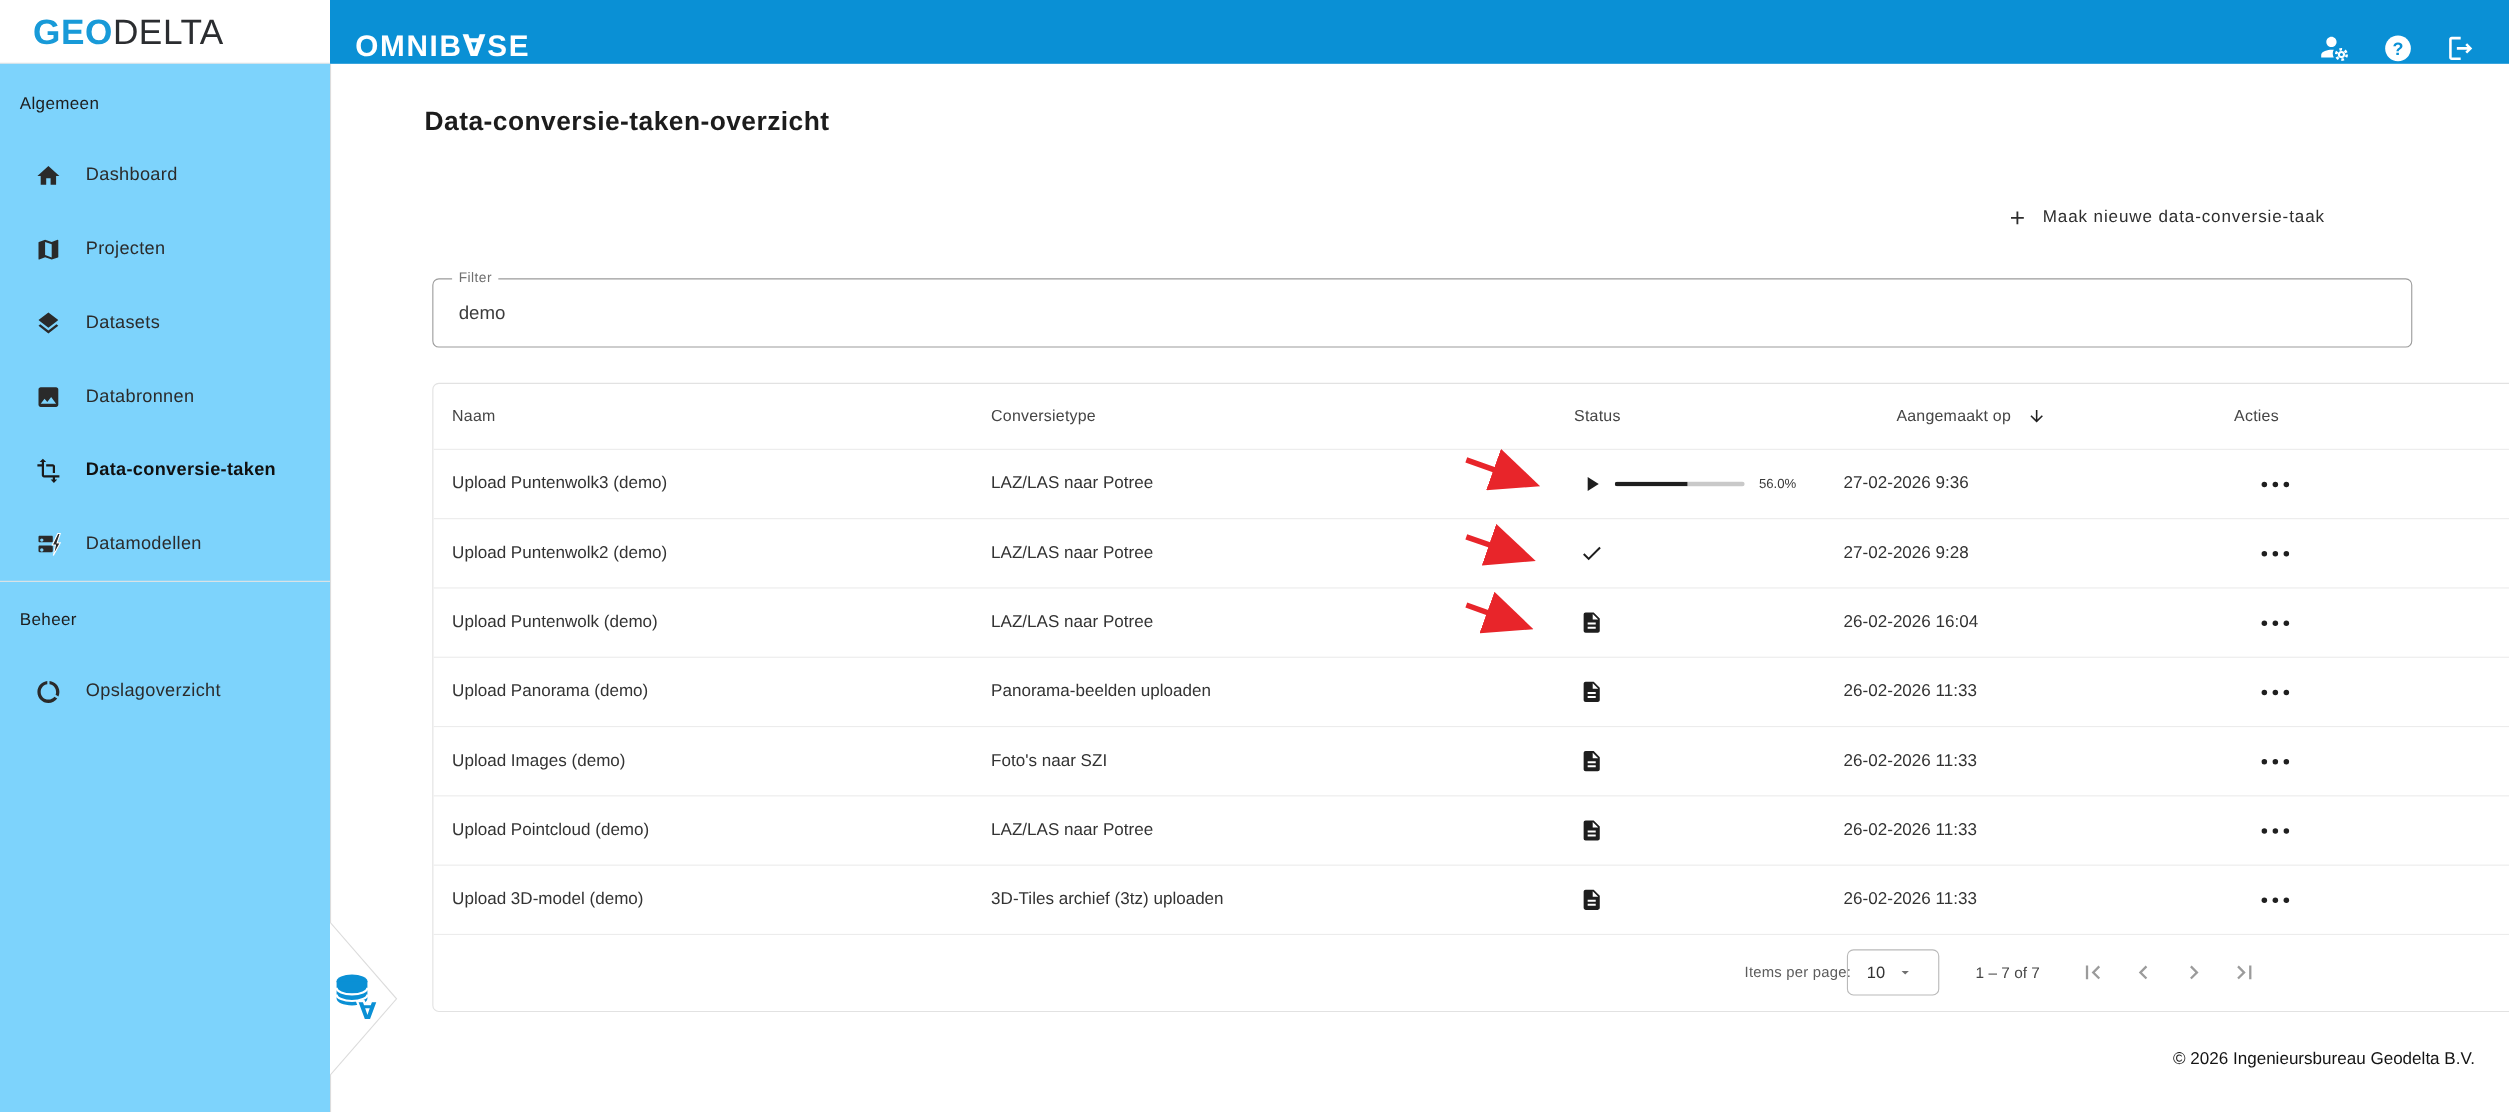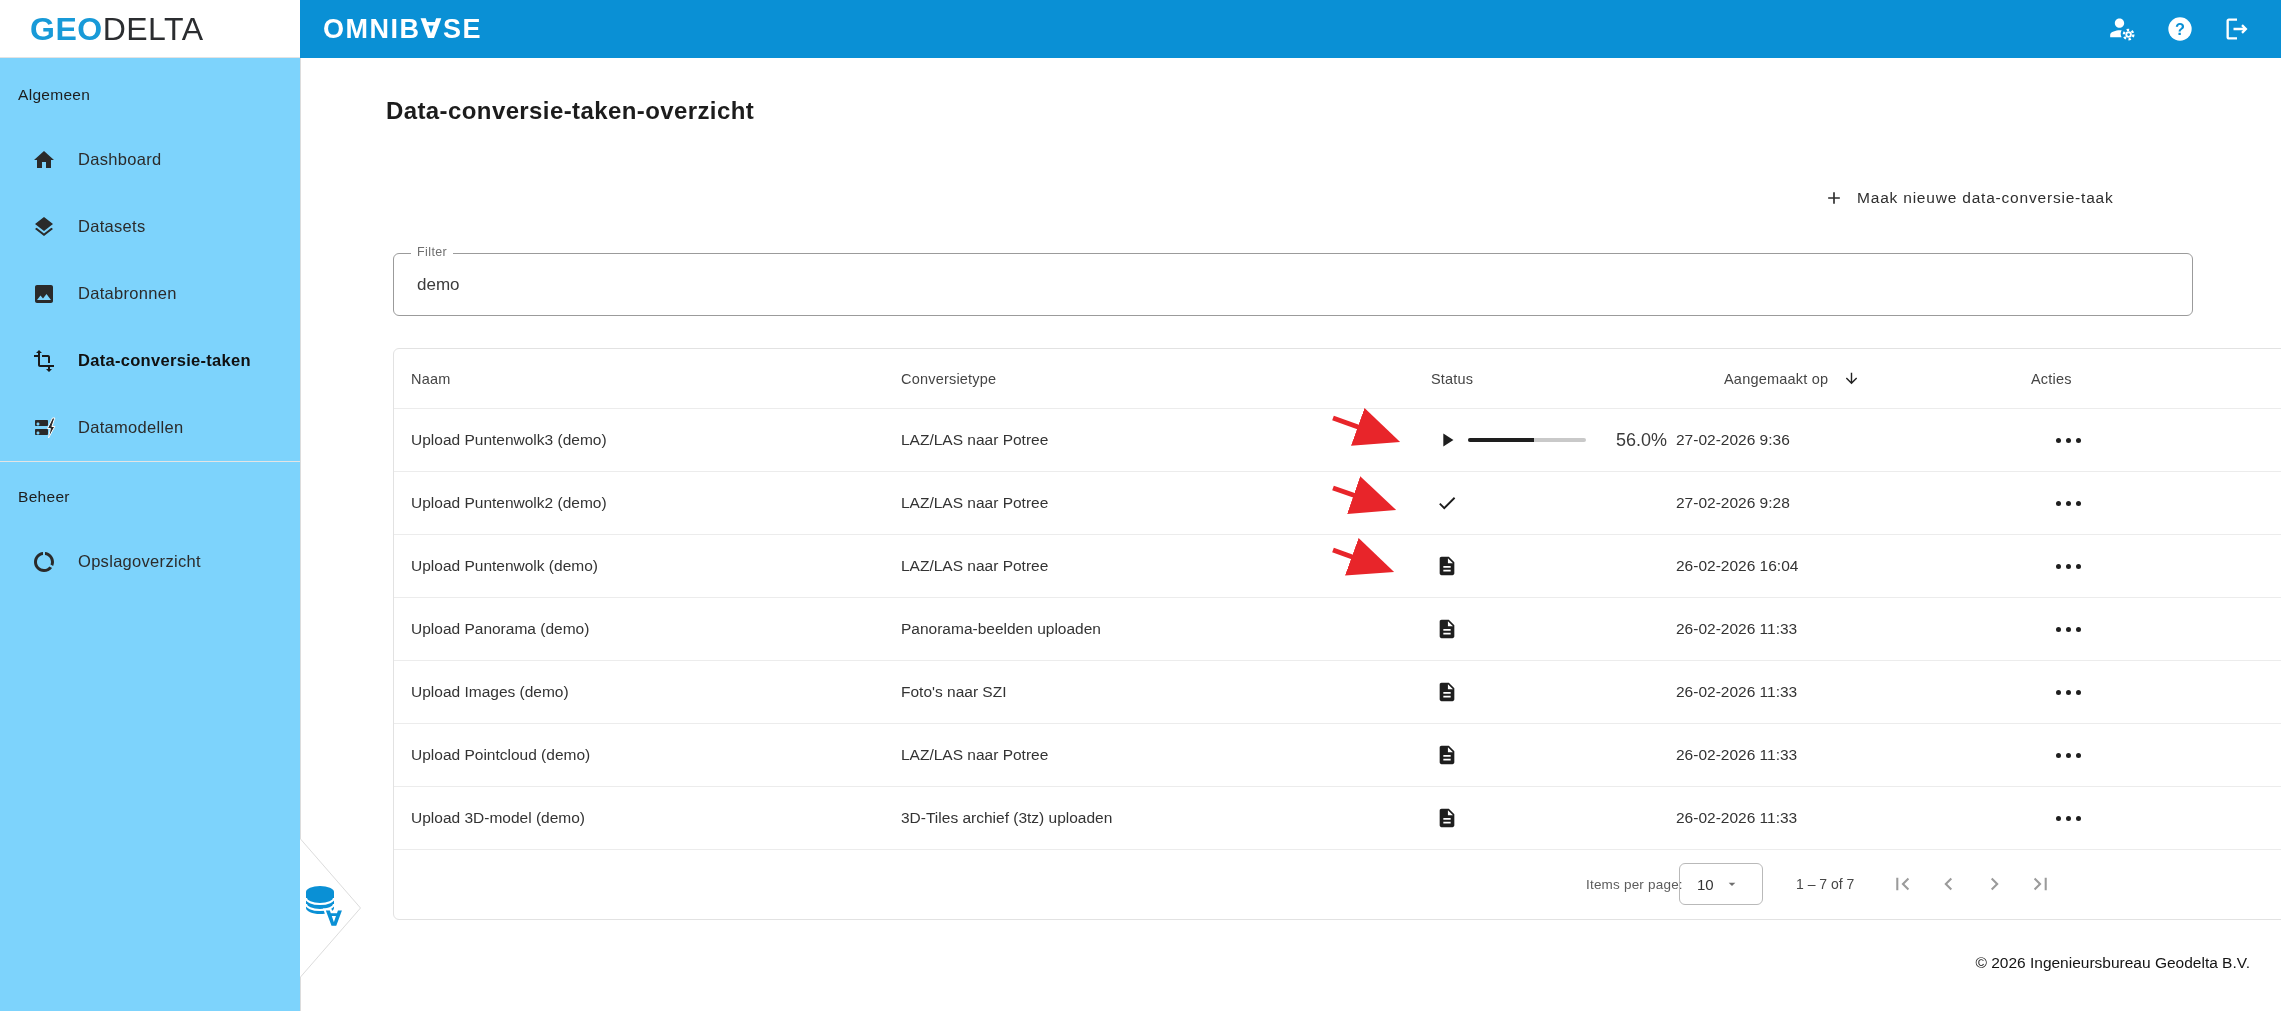--- a/index.html
+++ b/index.html
@@ -6,21 +6,21 @@
   .page{position:relative;width:2281px;height:1011px;background:#fff;overflow:hidden;
         font-family:"Liberation Sans","DejaVu Sans",sans-serif;color:#222;}
 
   
   .logo-zone{position:absolute;left:0;top:0;width:300px;height:58px;background:#fff;
              border-bottom:1px solid #e3e3e3;display:flex;align-items:center;padding-left:30px;box-sizing:border-box;}
   .logo-text{font-size:32px;font-weight:700;letter-spacing:.5px;line-height:1;}
   .logo-geo{color:#189ad8;}
   .logo-delta{color:#2b2d30;font-weight:400;}
   .blue-bar{position:absolute;left:300px;top:0;right:0;height:58px;background:#0a90d5;
-            display:flex;align-items:center;}
+            display:flex;align-items:flex-end;}
   .app-name{color:#fff;font-size:27px;font-weight:700;letter-spacing:1.5px;margin-left:23px;}
   .topbar-icons{margin-left:auto;display:flex;align-items:center;gap:29px;margin-right:30px;}
   .tb-icon{width:28px;height:28px;cursor:pointer;display:flex;align-items:center;justify-content:center;}
 
   
   .sidebar{position:absolute;left:0;top:58px;width:300px;bottom:0;background:#7dd3fc;}
   .side-label{padding:28px 18px 22px;font-size:15.5px;color:#1d1d1d;letter-spacing:.3px;}
   .side-label.second{padding-top:26px;}
   .side-item{height:67px;display:flex;align-items:center;padding-left:32px;gap:22px;cursor:pointer;}
   .side-item .icn{width:24px;height:24px;flex:0 0 24px;}
@@ -47,21 +47,21 @@
   .thead,.trow{display:grid;grid-template-columns:490px 530px 245px 355px 1fr;align-items:center;
                padding-left:17px;box-sizing:border-box;}
   .thead{height:60px;border-bottom:1px solid #ececec;color:#454545;font-size:14.5px;letter-spacing:.2px;}
   .th-created{display:flex;align-items:center;gap:15px;cursor:pointer;margin-left:48px;}
   .sort-icn{width:17px;height:17px;}
   .trow{height:63px;border-bottom:1px solid #ececec;font-size:15.5px;color:#333;cursor:pointer;}
   .status-cell{display:flex;align-items:center;gap:10px;padding-left:5px;}
   .st-icn{width:22px;height:22px;flex:0 0 22px;}
   .pbar{width:118px;height:4px;background:#c9c9c9;border-radius:2px;overflow:hidden;}
   .pbar-fill{height:100%;background:#1e1e1e;}
-  .pct{font-size:18px;color:#3a3a3a;margin-left:20px;}
+  .pct{font-size:12px;color:#3a3a3a;margin-left:3px;}
   .actions-btn{margin-left:25px;display:flex;gap:5px;width:34px;height:24px;align-items:center;cursor:pointer;}
   .dot{width:5px;height:5px;border-radius:50%;background:#1f1f1f;}
 
   .tfoot{position:relative;height:68px;font-size:13.5px;color:#5c5c5c;}
   .ipp-label{position:absolute;left:1192px;top:50%;transform:translateY(-50%);letter-spacing:.2px;}
   .ipp-select{position:absolute;left:1285px;top:50%;transform:translateY(-50%);width:84px;height:42px;
               border:1px solid #b9b9b9;border-radius:6px;box-sizing:border-box;display:flex;align-items:center;
               padding:0 22px 0 17px;cursor:pointer;color:#333;font-size:15px;}
   .ipp-caret{margin-left:auto;width:16px;height:16px;}
   .range-label{position:absolute;left:1402px;top:50%;transform:translateY(-50%);color:#474747;font-size:14px;}
@@ -106,20 +106,26 @@
   </div>
 
   <div class="sidebar">
     <div class="side-label">Algemeen</div>
 
     <div class="side-item">
       <svg class="icn" viewBox="0 0 24 24">
           <path fill="#2a2a2a" d="M10 20v-6h4v6h5v-8h3L12 3 2 12h3v8z"></path>
         </svg>
       <span class="side-item-label">Dashboard</span>
+    </div>
+    <div class="side-item">
+      <svg class="icn" viewBox="0 0 24 24">
+          <path fill="#2a2a2a" d="M20.5 3l-.16.03L15 5.1 9 3 3.36 4.9c-.21.07-.36.25-.36.48V20.5c0 .28.22.5.5.5l.16-.03L9 18.9l6 2.1 5.64-1.9c.21-.07.36-.25.36-.48V3.5c0-.28-.22-.5-.5-.5zM15 19l-6-2.11V5l6 2.11V19z"></path>
+        </svg>
+      <span class="side-item-label">Projecten</span>
     </div>
     <div class="side-item">
       <svg class="icn" viewBox="0 0 24 24">
           <path fill="#2a2a2a" d="M11.99 18.54l-7.37-5.73L3 14.07l9 7 9-7-1.63-1.27-7.38 5.74zM12 16l7.36-5.73L21 9l-9-7-9 7 1.63 1.27L12 16z"></path>
         </svg>
       <span class="side-item-label">Datasets</span>
     </div>
     <div class="side-item">
       <svg class="icn" viewBox="0 0 24 24">
           <path fill="#2a2a2a" d="M21 19V5c0-1.1-.9-2-2-2H5c-1.1 0-2 .9-2 2v14c0 1.1.9 2 2 2h14c1.1 0 2-.9 2-2zM8.5 13.5l2.5 3.01L14.5 12l4.5 6H5l3.5-4.5z"></path>

